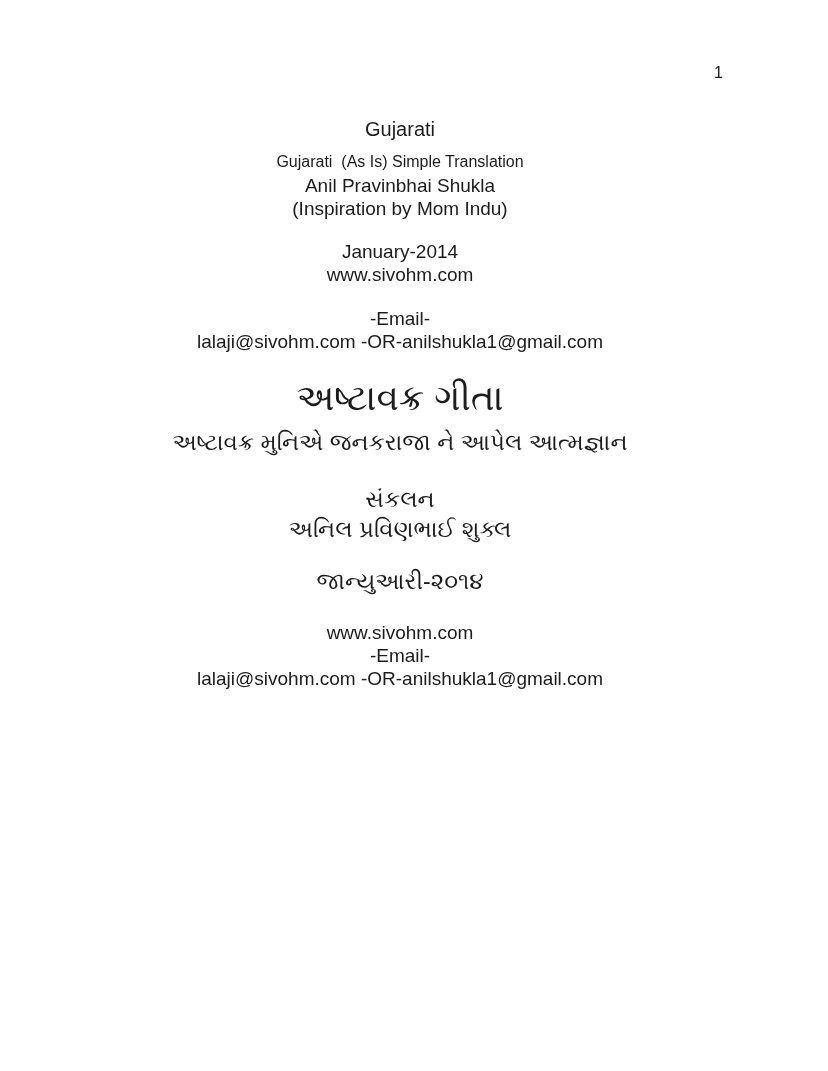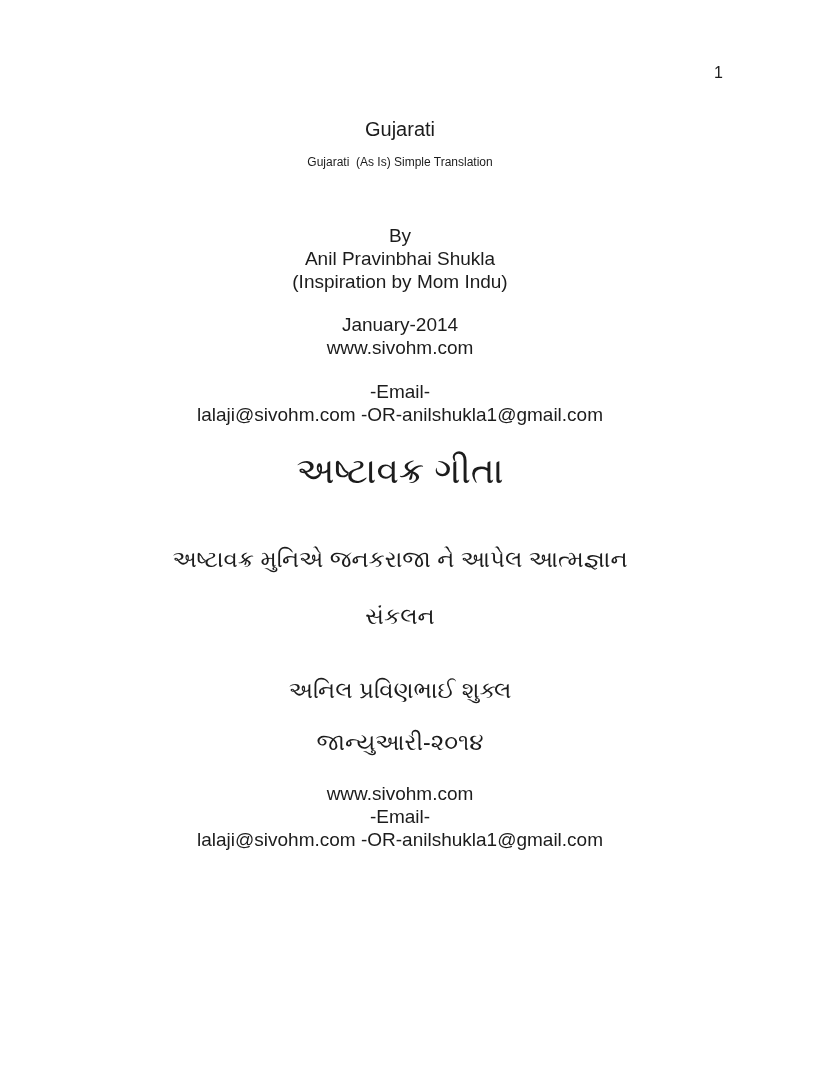--- a/index.html
+++ b/index.html
@@ -44,29 +44,28 @@
   }
   .main-title {
     margin: 6px 0 0 0;
     font-size: 35px;
     line-height: 42px;
     font-weight: 700;
     letter-spacing: 0.5px;
   }
   .subtitle {
     margin-top: 9px;
-    font-size: 12px;
+    font-size: 16px;
     line-height: 24px;
   }
   .by-label     { margin-top: 50px; }
   .date-line    { margin-top: 20px; }
   .email-label  { margin-top: 21px; }
   .guj {
     font-family: "Liberation Sans", "DejaVu Sans", sans-serif;
-    margin-top: 44px;
   }
   .guj-title {
     margin-top: 16px;
     font-size: 36px;
     line-height: 58px;
     font-weight: 400;
   }
   .guj-sub {
     font-size: 23px;
     line-height: 30px;
@@ -82,21 +81,20 @@
 
   <div class="page-number">1</div>
 
   <div class="content">
 
     <div class="line lang-label">Gujarati</div>
 
 
     <div class="line subtitle">Gujarati  (As Is) Simple Translation</div>
 
-    <div class="line by-label">By</div>
 
     <div class="line">Anil Pravinbhai Shukla</div>
 
     <div class="line">(Inspiration by Mom Indu)</div>
 
     <div class="line date-line">January-2014</div>
 
     <div class="line">www.sivohm.com</div>
 
     <div class="line email-label">-Email-</div>

